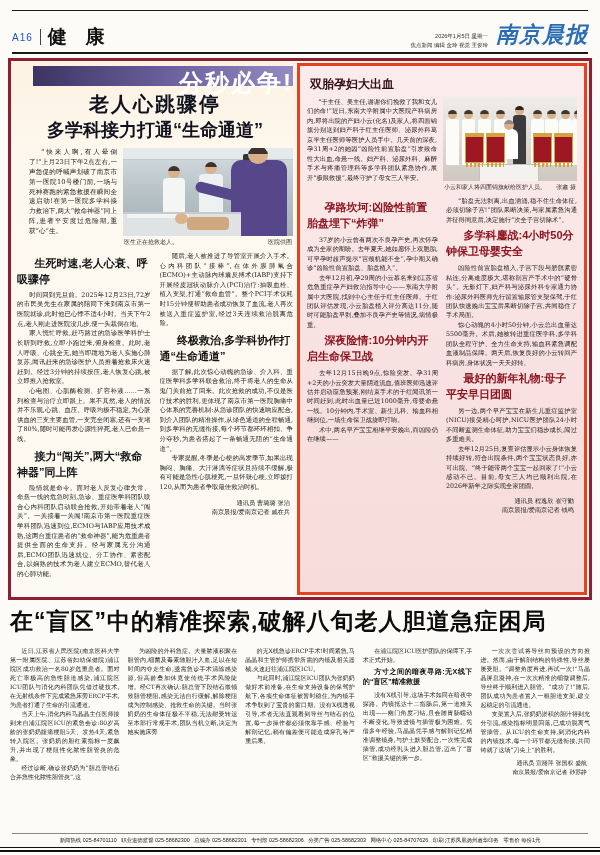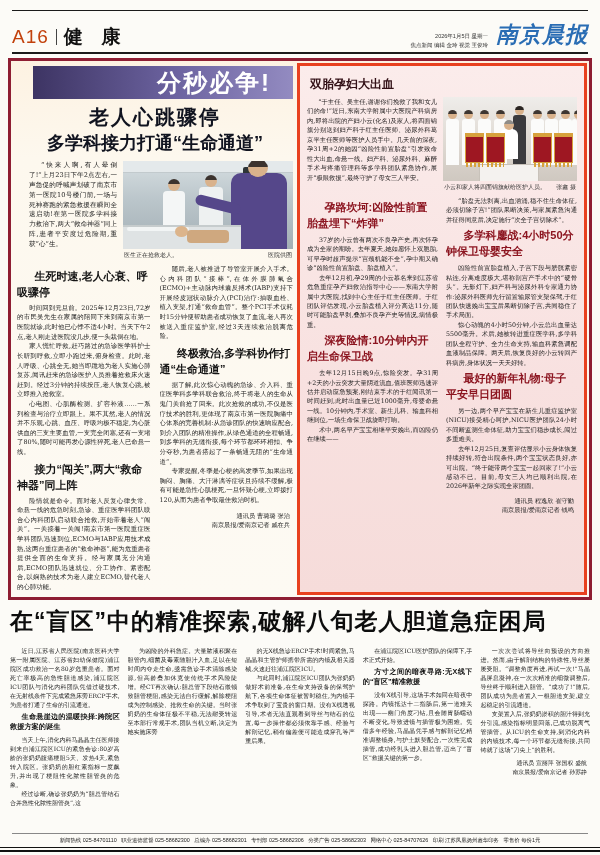--- a/index.html
+++ b/index.html
@@ -7,42 +7,42 @@
   .page {
     position:relative; width:600px; height:855px; margin:0 auto;
     background:#fcfbf7; overflow:hidden;
     font-family:"Liberation Sans", sans-serif; color:#1c1c1c;
   }
   
   .top-rule { position:absolute; top:10px; left:12px; right:12px; height:1px; background:#1b1b1b; }
   .masthead { position:absolute; top:16px; left:12px; right:12px; height:34px;
     display:flex; justify-content:space-between; align-items:flex-end; }
   .mast-left { display:flex; align-items:center; gap:7px; }
-  .pageno { font-size:19px; color:#c2410c; letter-spacing:1px; }
+  .pageno { font-size:10px; color:#1d4ed8; letter-spacing:1px; }
   .mast-div { width:1px; height:16px; background:#444; display:inline-block; }
   .section { font-size:19px; font-weight:bold; letter-spacing:6px; color:#111;
     font-family:"DejaVu Serif", serif; }
   .mast-right { display:flex; align-items:flex-end; gap:8px; }
   .mast-meta { text-align:right; font-size:5.5px; line-height:1.6; color:#333; }
   .brand { font-size:22px; font-weight:bold; font-style:italic; color:#2a6db4;
     font-family:"DejaVu Serif", serif; letter-spacing:1px; }
   .mast-rule { position:absolute; top:52px; left:12px; right:12px; height:2px; background:#1b1b1b; }
 
   
   .main-box { position:absolute; top:58px; left:8px; right:8px; height:542px;
     border:3px solid #8e1e33;
     background:linear-gradient(180deg,#fdf2e2 0%, #fdf8ee 18%, #fdfaf3 100%); }
 
   
   .left-art { position:absolute; left:6px; top:5px; bottom:5px; width:276px;
     display:flex; flex-direction:column; }
-  .l-banner { margin-left:16px; height:33px; line-height:33px;
+  .l-banner { margin-left:16px; height:20px; line-height:33px;
     background:linear-gradient(90deg,#3d3463 0%, #6c63a0 55%, #938bc1 100%);
     color:#fff; font-weight:bold; font-size:24px; text-align:right;
-    padding-right:22px; letter-spacing:2px; }
+    padding-right:0; letter-spacing:2px; }
   .l-t1 { margin-top:5px; text-align:center; font-size:20px; font-weight:bold;
     color:#10131f; letter-spacing:2px; }
   .l-t2 { text-align:center; font-size:18px; font-weight:bold; color:#10131f; }
   .l-row1 { display:flex; gap:6px; margin-top:6px;margin-left:12px; }
   .l-intro { width:88px; font-size:6.6px; line-height:1.5; text-align:justify;
     text-indent:1.8em; font-family:"DejaVu Serif", serif; color:#222; }
   .l-photo-wrap { flex:1; min-width:0; }
   .cap-row { display:flex; justify-content:space-between; font-size:6px;
     color:#333; margin-top:2px; padding:0 1px; }
   .l-row2 { display:flex; gap:9px; margin-top:5px; flex:1; overflow:hidden; }
@@ -271,21 +271,20 @@
         </div>
       </div>
     </div>
   </div>
 
   <div class="bottom-art">
     <div class="b-headline">在“盲区”中的精准探索,破解八旬老人胆道急症困局</div>
     <div class="b-cols">
       <div class="bcol">
           <div class="blk-p">近日,江苏省人民医院(南京医科大学第一附属医院、江苏省妇幼保健院)浦江院区成功救治一名80岁危重患者。面对死亡率极高的急性胆道感染,浦江院区ICU团队与消化内科团队凭借过硬技术,在无射线条件下完成紧急床旁ERCP手术,为患者打通了生命的引流通道。</div>
-          <div class="blk-h">生命悬崖边的温暖抉择:跨院区救援方案的诞生</div>
           <div class="blk-p">当天上午,消化内科马晶晶主任医师接到来自浦江院区ICU的紧急会诊:80岁高龄的张奶奶腹痛梗阻5天、发热4天,紧急转入院区。张奶奶的胆红素指标一度飙升,并出现了梗阻性化脓性胆管炎的危象。</div>
           <div class="blk-p">经过诊断,确诊张奶奶为“胆总管结石合并急性化脓性胆管炎”,这</div>
         </div>
       <div class="bcol">
           <div class="blk-p">为凶险的外科急症。大量脓液积聚在胆管内,细菌及毒素随胆汁入血,足以在短时间内夺走生命,亟需急诊手术清除感染源,但高龄叠加休克使传统手术风险陡增。经CT再次确认:胆总管下段结石嵌顿致胆管梗阻,感染无法自行缓解,解除梗阻成为控制感染、抢救生命的关键。当时张奶奶的生命体征极不平稳,无法耐受转运至本部行常规手术,团队当机立断,决定为她实施床旁</div>
         </div>
       <div class="bcol">
           <div class="blk-p">的无X线急诊ERCP手术!时间紧急,马晶晶和主管护师携带所需的内镜及相关器械,火速赶往浦江院区ICU。</div>
           <div class="blk-p">与此同时,浦江院区ICU团队为张奶奶做好术前准备,在生命支持设备的保驾护航下,各项生命体征被暂时稳住,为内镜手术争取到了宝贵的窗口期。没有X线透视引导,术者无法直观看到导丝与结石的位置,每一步操作都必须依靠手感、经验与解剖记忆,稍有偏差便可能造成穿孔等严重后果。</div>
         </div>

